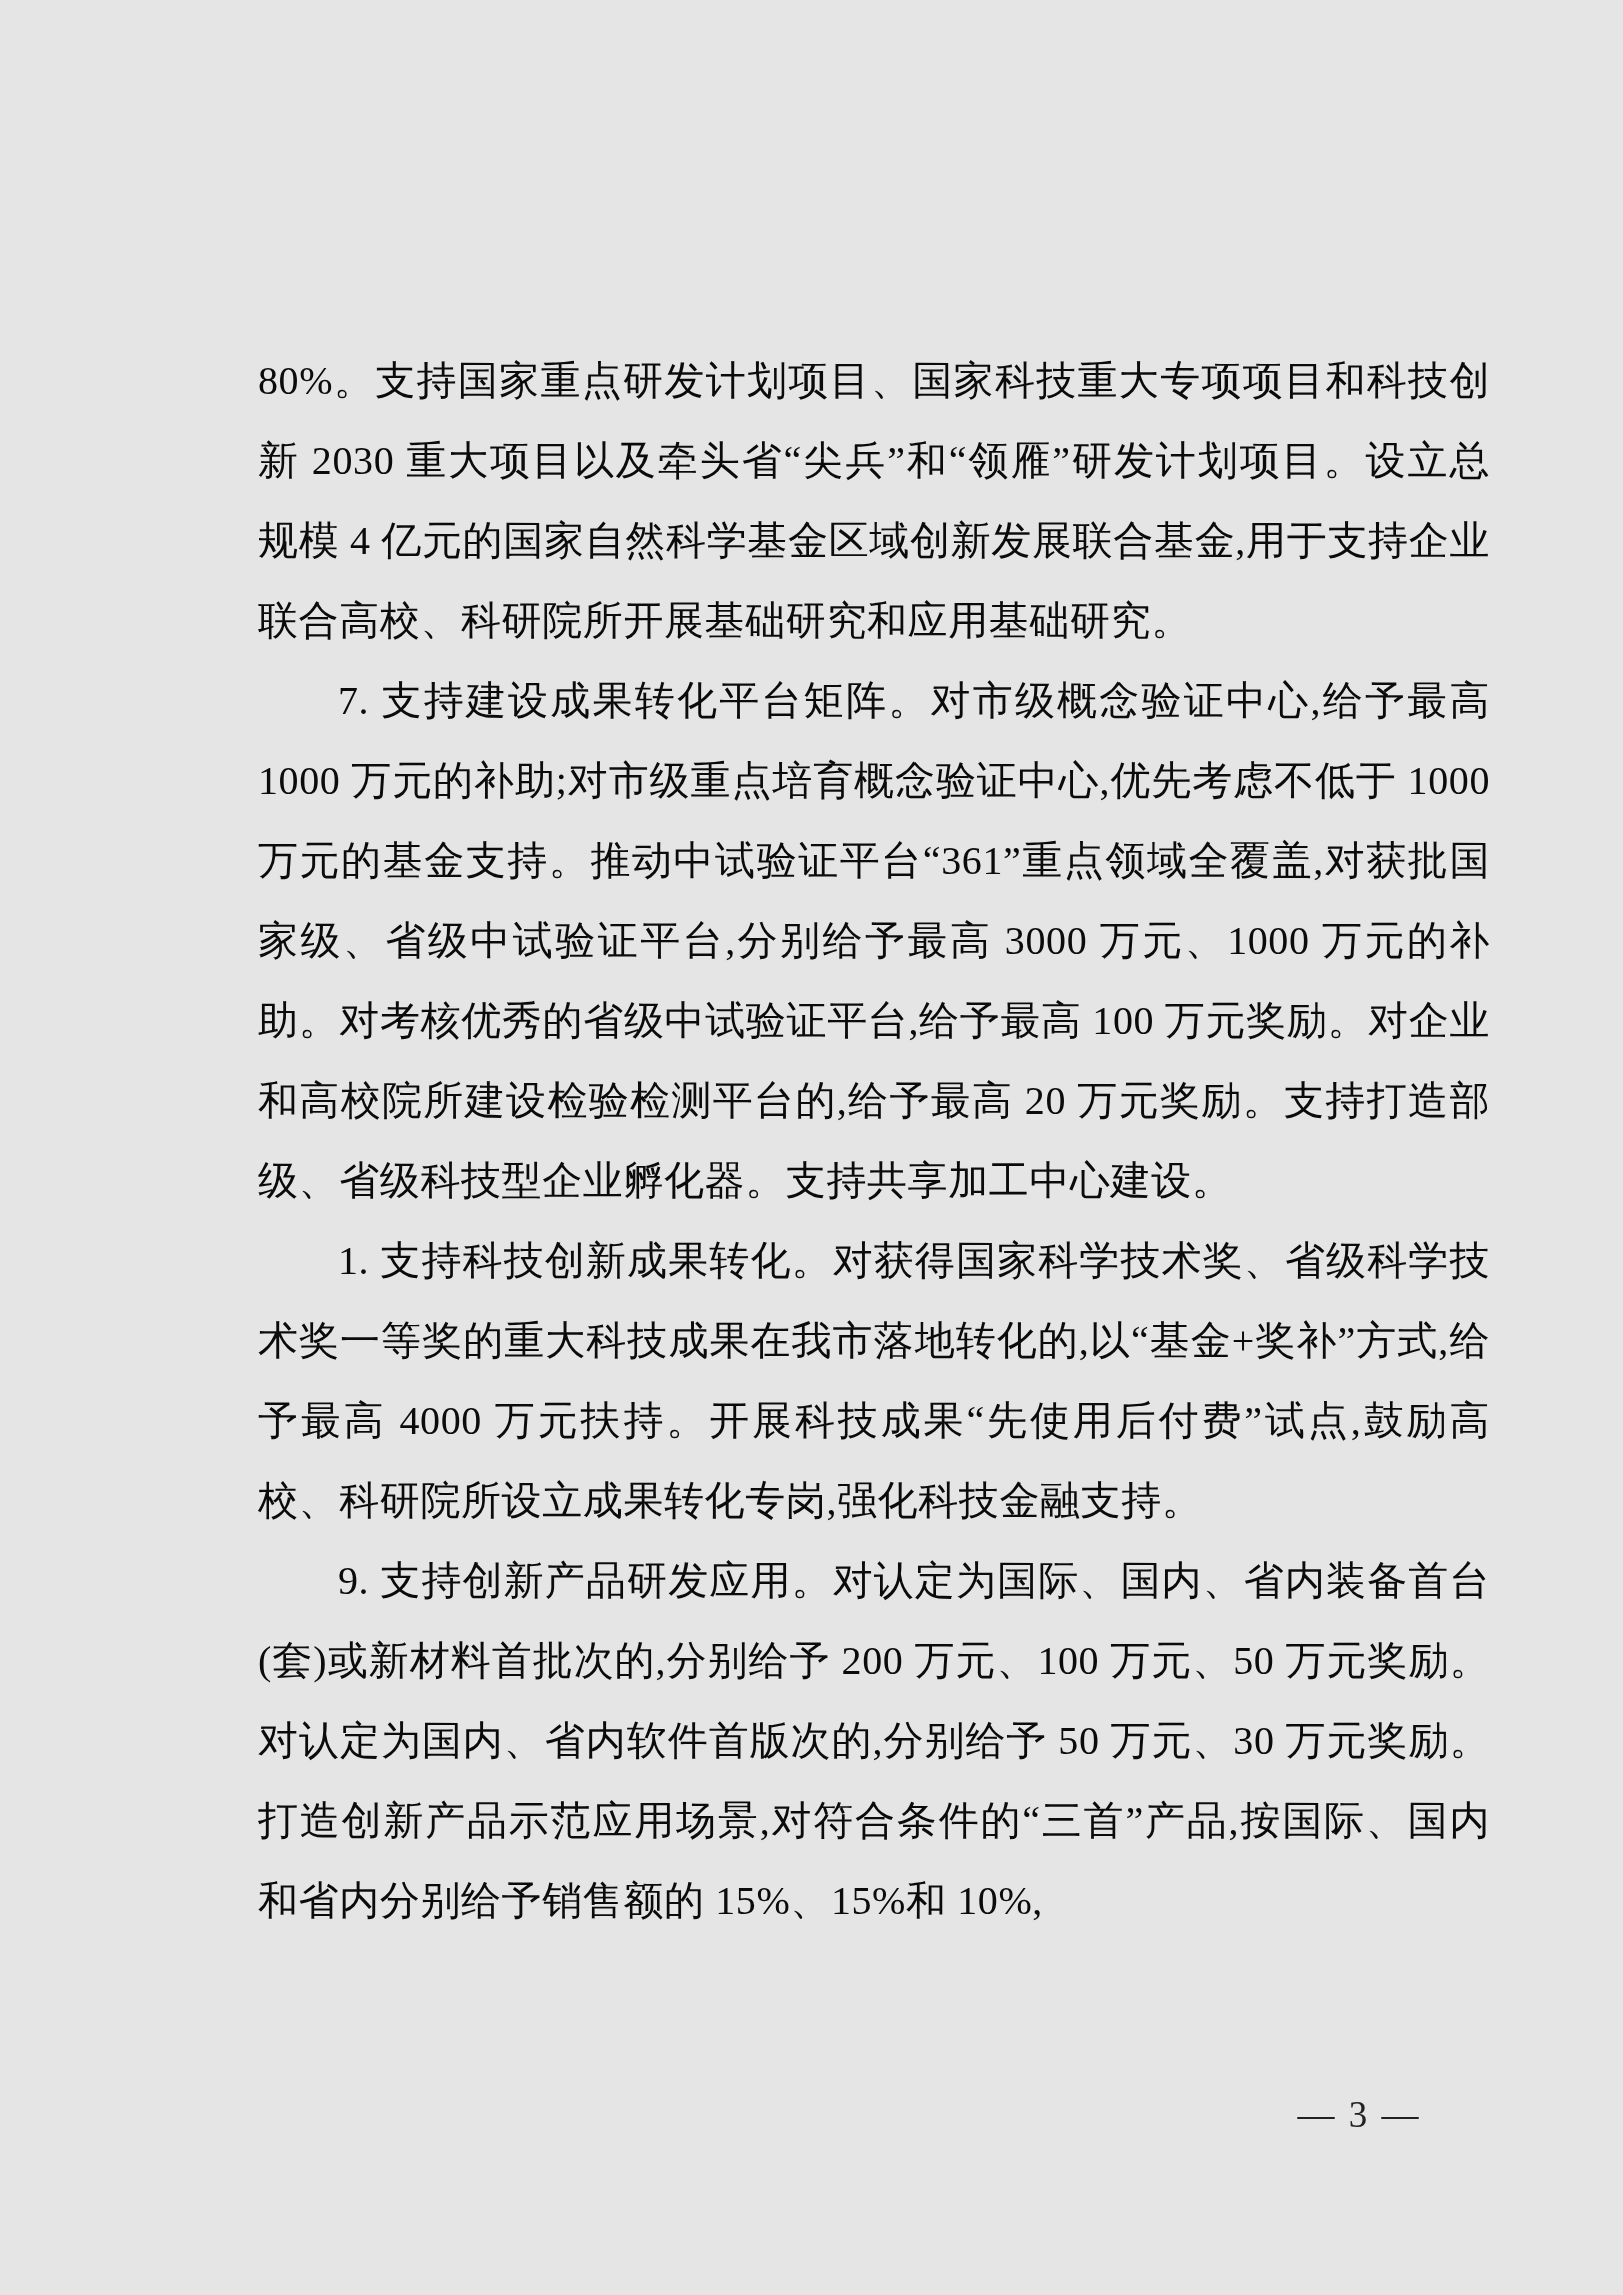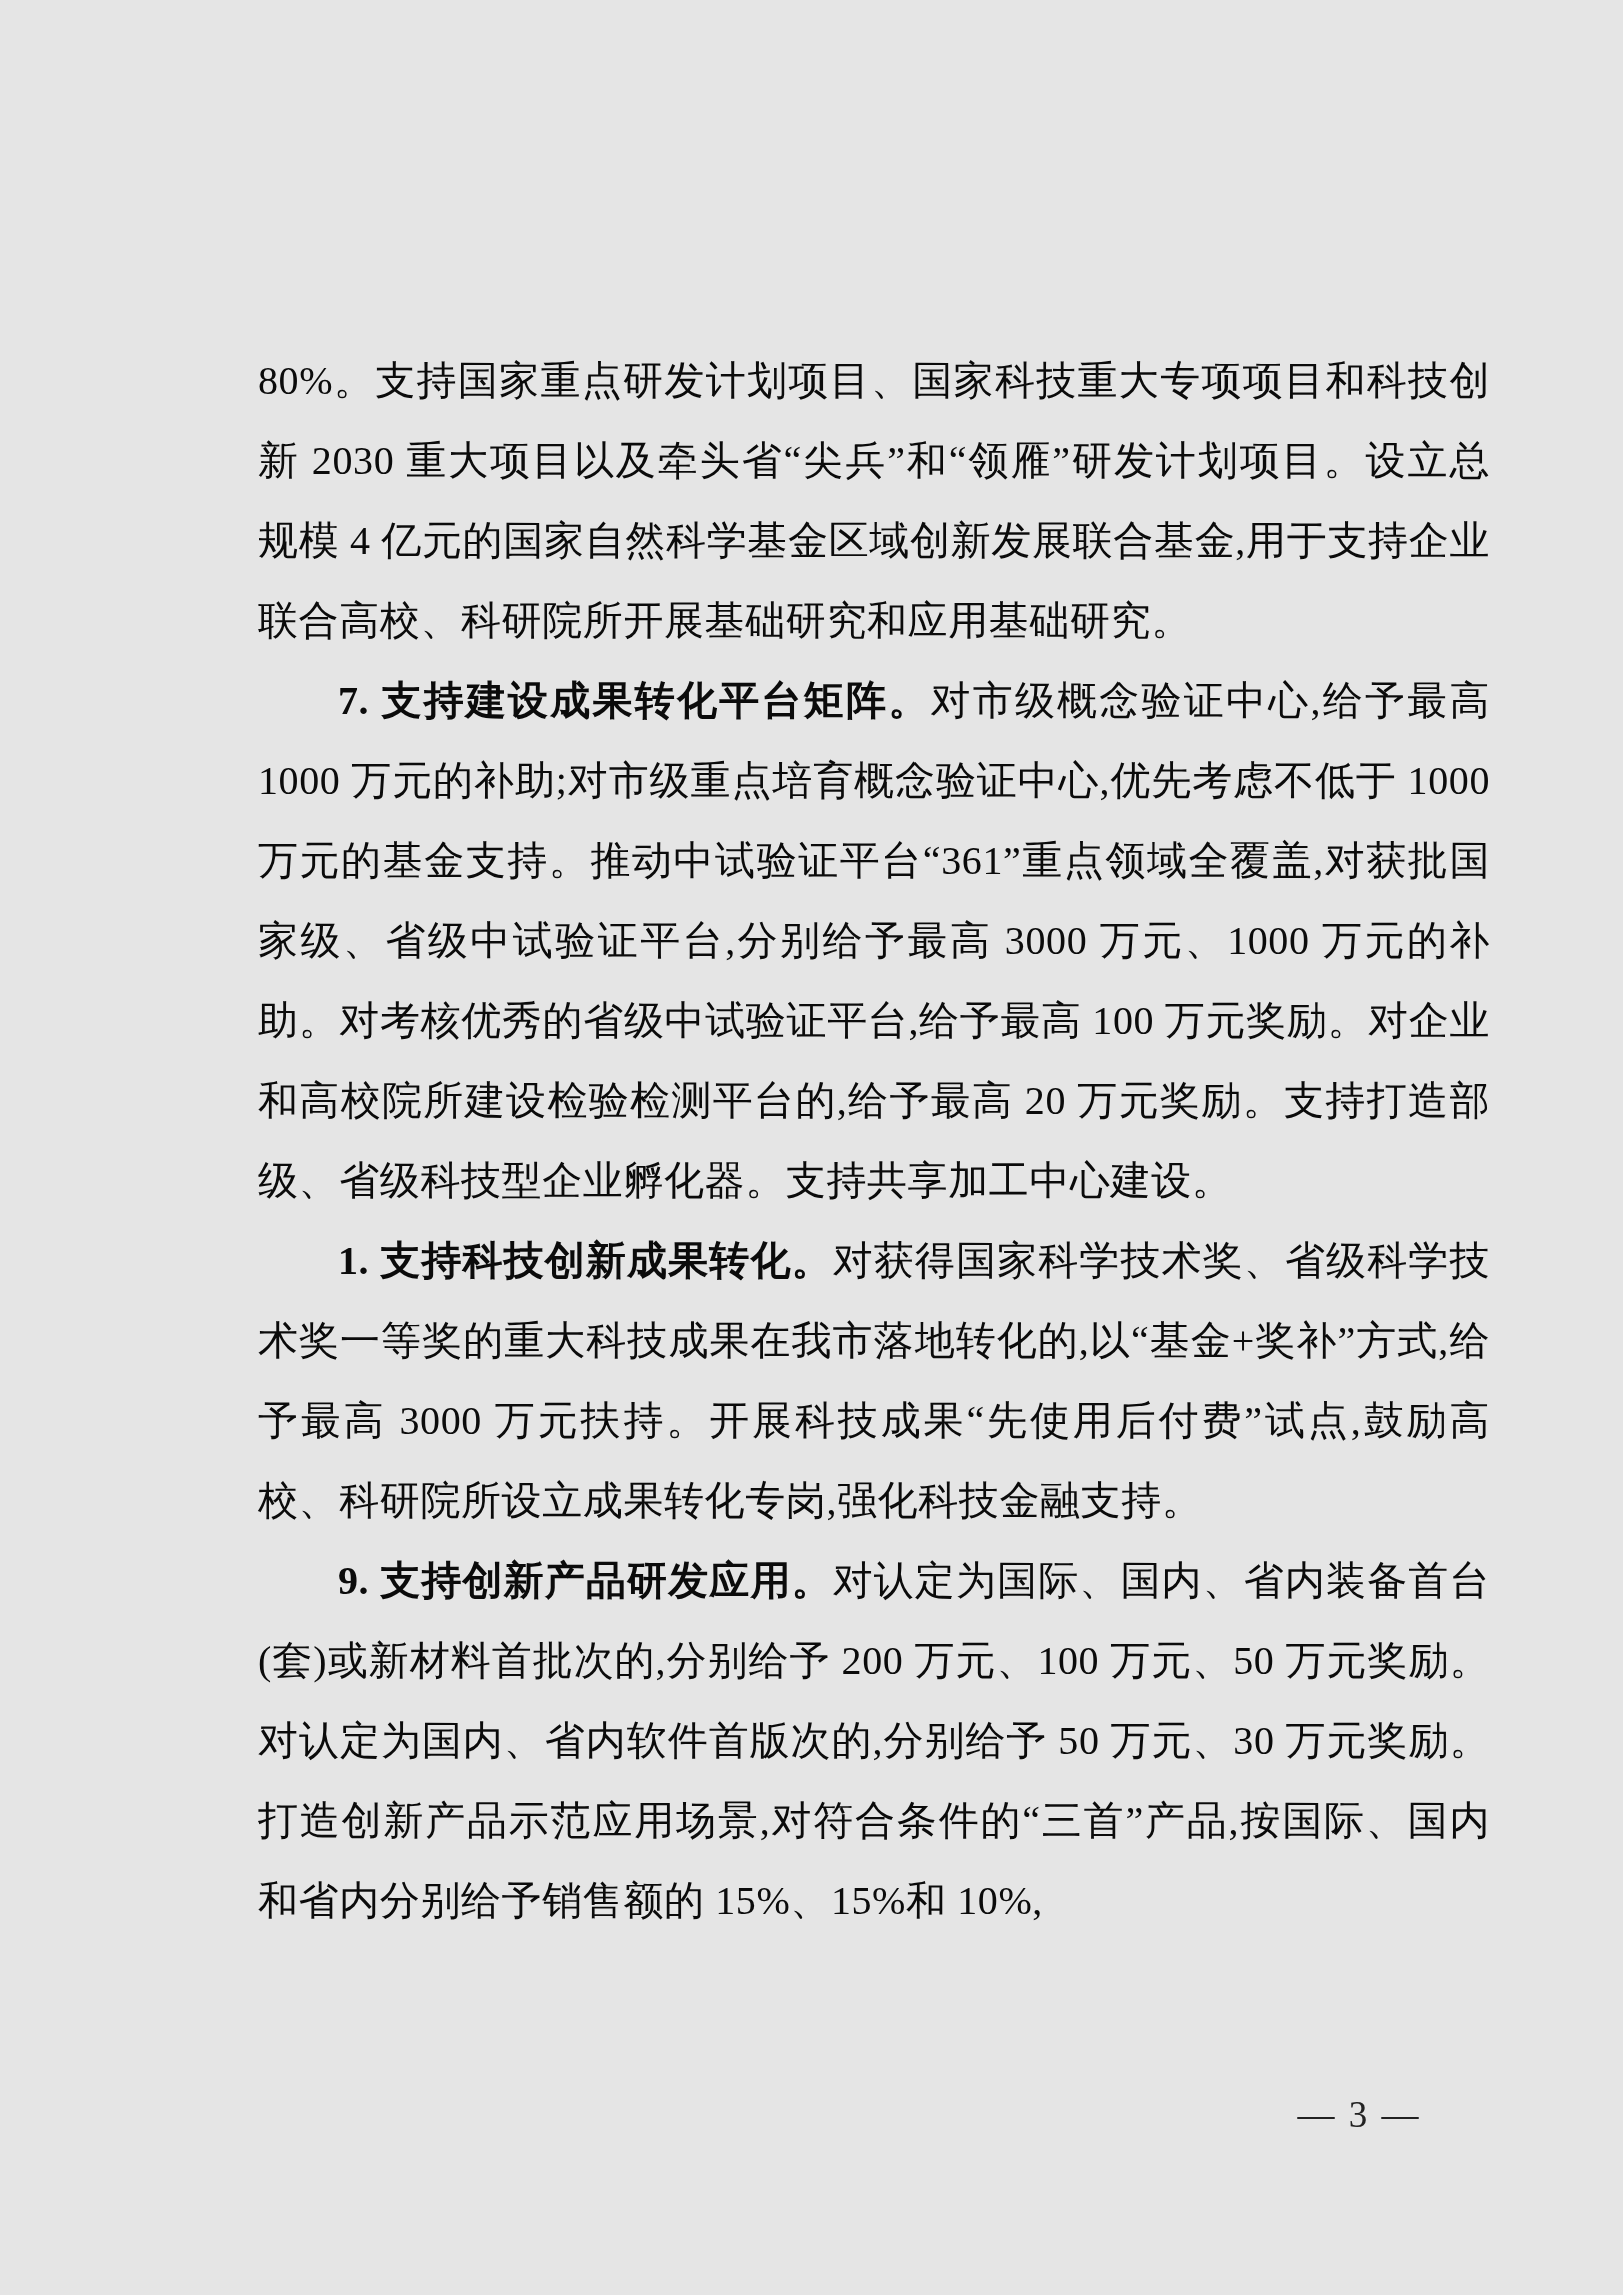--- a/index.html
+++ b/index.html
@@ -28,21 +28,21 @@
     letter-spacing: 0.6px;
   }
   .para {
     margin: 0;
     padding: 0;
   }
   .para.indent {
     text-indent: 2em;
   }
   .para-lead {
-    font-weight: bold;
+    font-weight: normal;
   }
   .page-footer {
     position: absolute;
     top: 2093px;
     right: 202px;
     font-size: 37px;
     line-height: 43px;
     color: #222222;
     letter-spacing: 2.5px;
     white-space: nowrap;
@@ -52,21 +52,21 @@
 <body>
 
 <div class="page">
 
   <div class="text-block">
 
     <p class="para"><span class="para-body">80%。支持国家重点研发计划项目、国家科技重大专项项目和科技创新 2030 重大项目以及牵头省“尖兵”和“领雁”研发计划项目。设立总规模 4 亿元的国家自然科学基金区域创新发展联合基金,用于支持企业联合高校、科研院所开展基础研究和应用基础研究。</span></p>
 
     <p class="para indent"><span class="para-lead">7. 支持建设成果转化平台矩阵。</span><span class="para-body">对市级概念验证中心,给予最高 1000 万元的补助;对市级重点培育概念验证中心,优先考虑不低于 1000 万元的基金支持。推动中试验证平台“361”重点领域全覆盖,对获批国家级、省级中试验证平台,分别给予最高 3000 万元、1000 万元的补助。对考核优秀的省级中试验证平台,给予最高 100 万元奖励。对企业和高校院所建设检验检测平台的,给予最高 20 万元奖励。支持打造部级、省级科技型企业孵化器。支持共享加工中心建设。</span></p>
 
-    <p class="para indent"><span class="para-lead">1. 支持科技创新成果转化。</span><span class="para-body">对获得国家科学技术奖、省级科学技术奖一等奖的重大科技成果在我市落地转化的,以“基金+奖补”方式,给予最高 3000 万元扶持。开展科技成果“先使用后付费”试点,鼓励高校、科研院所设立成果转化专岗,强化科技金融支持。</span></p>
+    <p class="para indent"><span class="para-lead">1. 支持科技创新成果转化。</span><span class="para-body">对获得国家科学技术奖、省级科学技术奖一等奖的重大科技成果在我市落地转化的,以“基金+奖补”方式,给予最高 4000 万元扶持。开展科技成果“先使用后付费”试点,鼓励高校、科研院所设立成果转化专岗,强化科技金融支持。</span></p>
 
     <p class="para indent"><span class="para-lead">9. 支持创新产品研发应用。</span><span class="para-body">对认定为国际、国内、省内装备首台(套)或新材料首批次的,分别给予 200 万元、100 万元、50 万元奖励。对认定为国内、省内软件首版次的,分别给予 50 万元、30 万元奖励。打造创新产品示范应用场景,对符合条件的“三首”产品,按国际、国内和省内分别给予销售额的 15%、15%和 10%,</span></p>
 
   </div>
 
   <div class="page-footer">— 3 —</div>
 
 </div>
 
 

